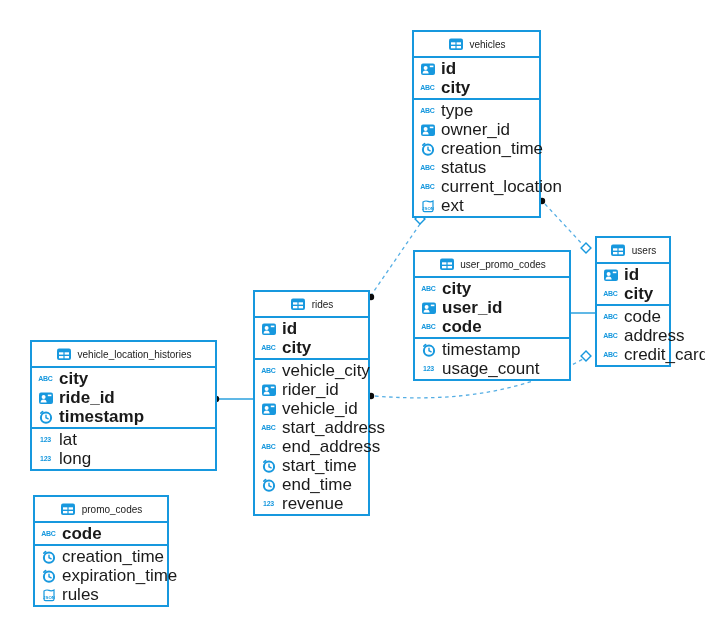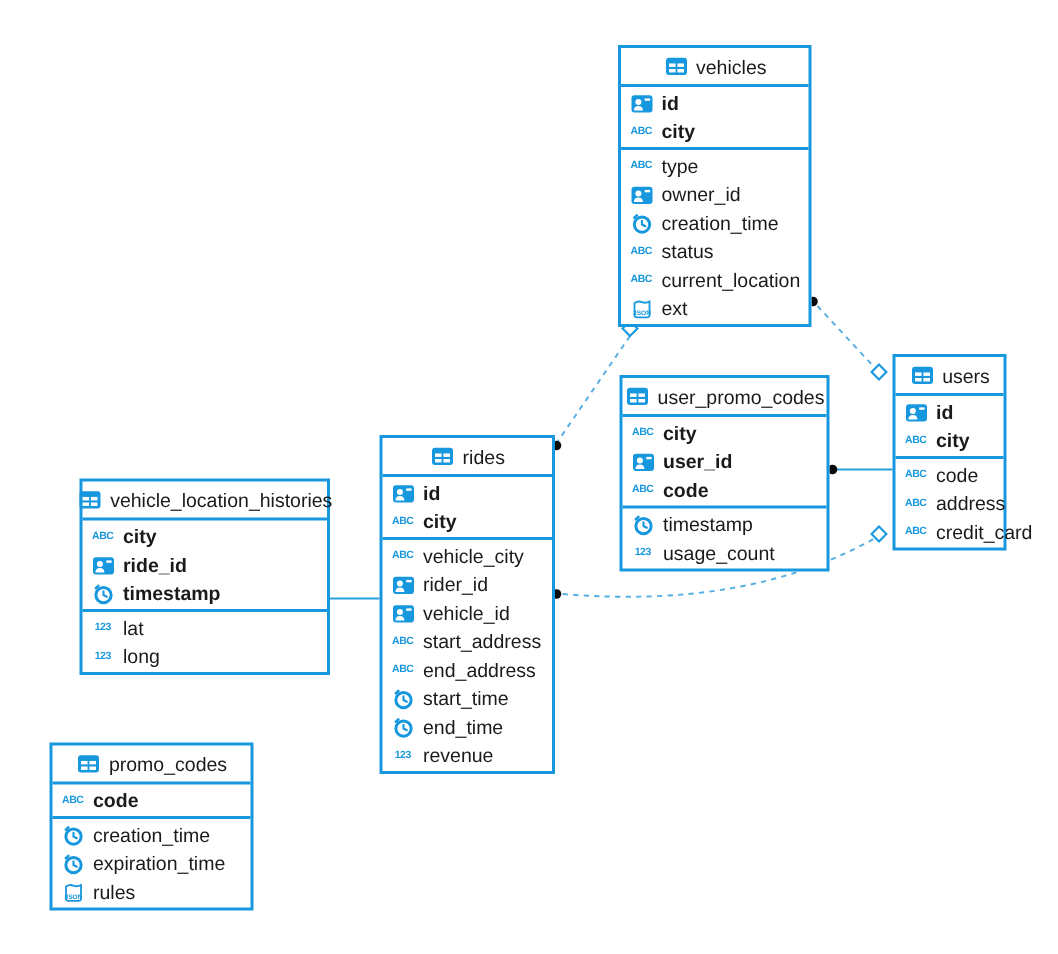--- a/index.html
+++ b/index.html
@@ -7,26 +7,26 @@
     --line:#55aee4;
     --text:#1a1a1a;
   }
   html,body{margin:0;padding:0;background:#fff;}
   body{width:705px;height:636px;font-family:"Liberation Sans",sans-serif;color:var(--text);}
   .canvas{position:relative;width:705px;height:636px;background:#fff;overflow:hidden;}
   svg.overlay{position:absolute;left:0;top:0;width:705px;height:636px;}
   .table{position:absolute;background:#fff;border:2px solid var(--blue);box-sizing:border-box;}
   .t-header{display:flex;align-items:center;justify-content:center;gap:5px;height:24px;
             border-bottom:2px solid var(--blue);padding:0 6px;white-space:nowrap;}
-  .t-title{font-size:13px;}
+  .t-title{font-size:10px;}
   .section-keys{border-bottom:2px solid var(--blue);padding:1px 0;}
   .section-cols{padding:1px 0;}
   .row{display:flex;align-items:center;gap:5px;height:19px;padding:0 5px;white-space:nowrap;}
   .row.key .col-name{font-weight:bold;}
-  .col-name{font-size:13px;}
+  .col-name{font-size:17px;}
   .icon{width:17px;height:16px;flex:0 0 17px;display:flex;align-items:center;justify-content:center;}
   .icon svg{width:16px;height:16px;display:block;}
   .glyph{font-size:7px;font-weight:bold;color:var(--blue);letter-spacing:-0.3px;}
   .rel-line{fill:none;stroke:var(--line);stroke-width:1.3px;}
   .rel-line.dashed{stroke-dasharray:3.5,3.5;}
   .rel-line.solid{stroke:#2ba0de;}
 </style>
 </head>
 <body>
 
@@ -135,21 +135,21 @@
             <span class="icon">
               <svg viewBox="0 0 16 16">
       <path d="M3 4 Q5.5 2.4 8 3.4 Q10.5 4.4 13 3 V12 Q13 13.6 11.4 13.6 H4.6 Q3 13.6 3 12 Z" fill="#fff" stroke="#1798de" stroke-width="1.2"></path>
       <text x="8" y="12.2" font-size="4.4" font-weight="bold" fill="#1798de" text-anchor="middle" font-family="Liberation Sans, sans-serif">JSON</text>
               </svg>
             </span>
             <span class="col-name">ext</span>
           </div>
         </div>
       </div>
-      <div class="table" style="left: 413px; top: 250px; width: 140px;">
+      <div class="table" style="left: 413px; top: 250px; width: 158px;">
         <div class="t-header">
           <span class="icon">
             <svg viewBox="0 0 16 16">
               <rect x="1" y="2.5" width="14" height="11.5" rx="2" fill="#1798de"></rect>
       <g fill="#fff">
                 <rect x="3" y="6.3" width="4.4" height="2.3"></rect>
                 <rect x="8.6" y="6.3" width="4.4" height="2.3"></rect>
       <rect x="3" y="10" width="4.4" height="2.3"></rect>
                 <rect x="8.6" y="10" width="4.4" height="2.3"></rect>
               </g>
@@ -352,21 +352,21 @@
             <span class="col-name">end_time</span>
           </div>
           <div class="row">
             <span class="icon">
               <span class="glyph">123</span>
             </span>
             <span class="col-name">revenue</span>
           </div>
         </div>
       </div>
-      <div class="table" style="left: 30px; top: 319px; width: 167px; margin-left: 23px;">
+      <div class="table" style="left: 30px; top: 340px; width: 187px;">
         <div class="t-header">
           <span class="icon">
             <svg viewBox="0 0 16 16">
               <rect x="1" y="2.5" width="14" height="11.5" rx="2" fill="#1798de"></rect>
       <g fill="#fff">
                 <rect x="3" y="6.3" width="4.4" height="2.3"></rect>
                 <rect x="8.6" y="6.3" width="4.4" height="2.3"></rect>
       <rect x="3" y="10" width="4.4" height="2.3"></rect>
                 <rect x="8.6" y="10" width="4.4" height="2.3"></rect>
               </g>

